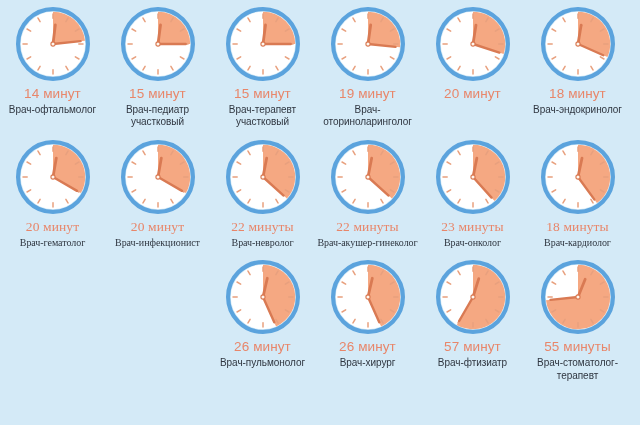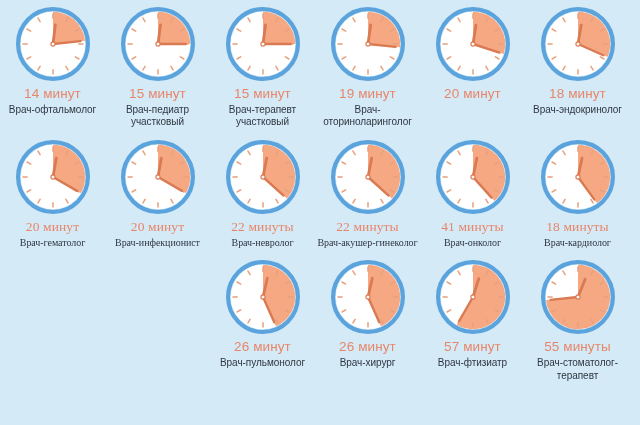--- a/index.html
+++ b/index.html
@@ -351,21 +351,21 @@
             <line x1="24.00" y1="64.98" x2="26.10" y2="61.34" stroke="#e8a07e" stroke-width="1.5" stroke-linecap="round"></line>
             <line x1="13.02" y1="54.00" x2="16.66" y2="51.90" stroke="#e8a07e" stroke-width="1.5" stroke-linecap="round"></line>
             <line x1="9.00" y1="39.00" x2="13.20" y2="39.00" stroke="#e8a07e" stroke-width="1.5" stroke-linecap="round"></line>
             <line x1="13.02" y1="24.00" x2="16.66" y2="26.10" stroke="#e8a07e" stroke-width="1.5" stroke-linecap="round"></line>
             <line x1="24.00" y1="13.02" x2="26.10" y2="16.66" stroke="#e8a07e" stroke-width="1.5" stroke-linecap="round"></line>
             <line x1="39" y1="39" x2="57.53" y2="59.59" stroke="#d97a53" stroke-width="2.4" stroke-linecap="round"></line>
             <line x1="39" y1="39" x2="42.83" y2="20.19" stroke="#d97a53" stroke-width="2.8" stroke-linecap="round"></line>
             <circle cx="39" cy="39" r="2.1" fill="#fff7ef" stroke="#d97a53" stroke-width="1.1"></circle>
           </svg>
         </div>
-        <div class="time-label">41 минуты</div>
+        <div class="time-label">23 минуты</div>
         <div class="doc-label">Врач-онколог</div>
       </div>
       <div class="cell">
         <div class="clock-wrap">
           <svg class="clock-svg" viewBox="0 0 78 78">
             <circle cx="39" cy="39" r="34.9" fill="none" stroke="#5ba3dd" stroke-width="4.2"></circle>
             <circle cx="39" cy="39" r="32.199999999999996" fill="#ffffff"></circle>
             <path d="M 39 39 L 39.00 6.80 A 32.199999999999996 32.199999999999996 0 0 1 57.93 65.05 Z" fill="#f5a882"></path>
             <line x1="39.00" y1="9.00" x2="39.00" y2="13.20" stroke="#e8a07e" stroke-width="1.5" stroke-linecap="round"></line>
             <line x1="54.00" y1="13.02" x2="51.90" y2="16.66" stroke="#e8a07e" stroke-width="1.5" stroke-linecap="round"></line>

